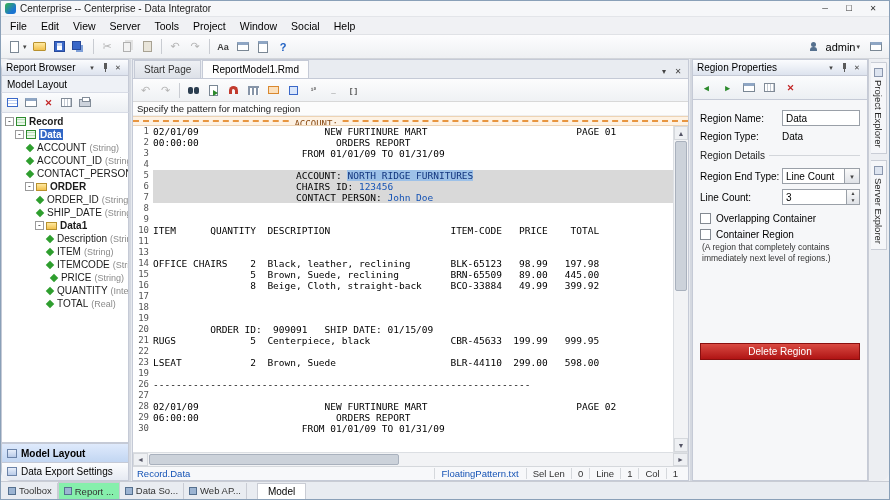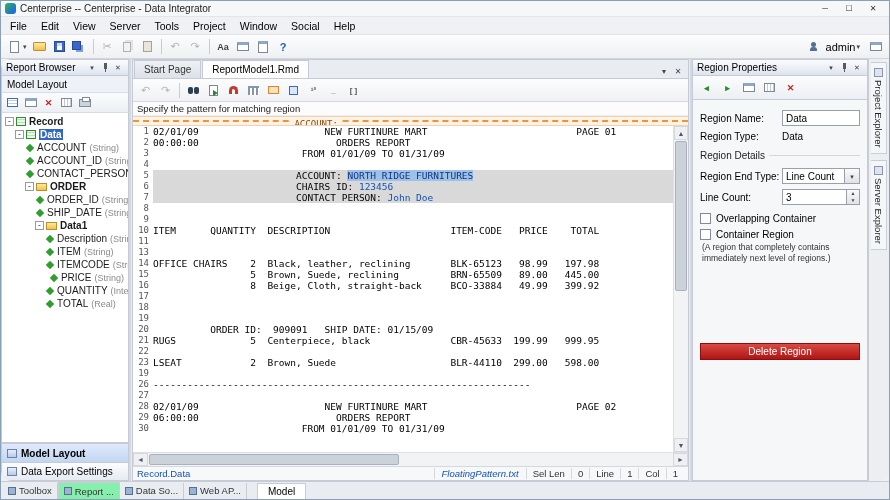--- a/index.html
+++ b/index.html
@@ -113,21 +113,21 @@
   .vscroll { width:15px; flex:none; background:#f2f3f5; border-left:1px solid #dcdfe3; display:flex; flex-direction:column; }
   .scroll-btn { height:14px; flex:none; font-size:7px; text-align:center; line-height:14px; color:#556; background:#eef0f3; border:1px solid #d5d8dc; }
   .v-thumb { height:150px; margin:1px; background:#ccd2da; border:1px solid #a9b1bd; border-radius:2px; flex:none; }
   .v-fill,.h-fill { flex:1; }
   .hscroll { height:14px; flex:none; display:flex; background:#f2f3f5; border-top:1px solid #dcdfe3; }
   .hscroll .scroll-btn { width:15px; height:100%; line-height:12px; }
   .h-thumb { width:250px; margin:1px; background:#ccd2da; border:1px solid #a9b1bd; border-radius:2px; flex:none; }
   .doc-status { height:14px; flex:none; display:flex; align-items:center; font-size:9.5px; border-top:1px solid #d5d8dc; background:#f7f8fa; padding:0 4px; }
   .status-context { color:#1553b5; }
   .doc-status .right { margin-left:auto; display:flex; align-items:center; }
-  .status-file { color:#1553b5; padding:0 7px; border-left:1px solid #d5d8dc;font-style:italic; }
+  .status-file { color:#1553b5; padding:0 7px; border-left:1px solid #d5d8dc; }
   .status-seg { padding:0 6px; border-left:1px solid #d5d8dc; color:#333; }
 
   
   .right-panel { width:178px; flex:none; display:flex; flex-direction:column; border-left:2px solid #d4d8e0; background:#f3f4f7; }
   .rp-toolbar { height:24px; flex:none; display:flex; align-items:center; gap:2px; padding:0 4px; background:linear-gradient(#fbfcfd,#eceff3); border:1px solid #c5cad6; border-top:none; }
   .rp-body { flex:1; border:1px solid #c5cad6; border-top:none; background:#f6f7f9; padding:10px 7px 0 7px; display:flex; flex-direction:column; font-size:10px; overflow:hidden; }
   .form-row { display:flex; align-items:center; margin-bottom:5px; }
   .form-label { width:82px; flex:none; }
   .form-input { flex:1; height:16px; border:1px solid #9aa0a8; background:#fff; padding:0 3px; display:flex; align-items:center; }
   .form-static { flex:1; }

